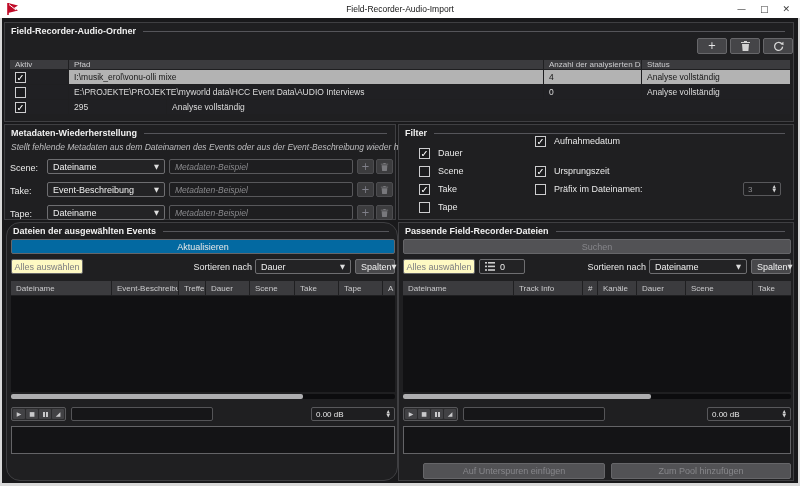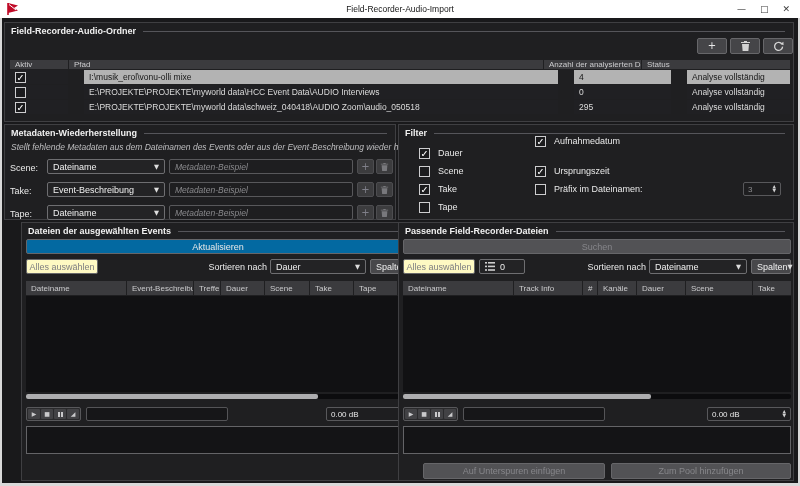--- a/index.html
+++ b/index.html
@@ -31,21 +31,21 @@
   .checkbox{position:relative;width:11px;height:11px;border:1px solid #cdcdcf;background:#1b1b1d;flex:none;}
   .checkbox.checked::after{content:"✓";position:absolute;left:0;top:-1px;width:100%;text-align:center;
     font-size:9.5px;line-height:11px;color:#ffffff;font-family:"DejaVu Sans",sans-serif;}
   .cklabel{font-size:9px;color:#e9e9e9;margin-left:8px;white-space:nowrap;}
   .ckrow{position:absolute;display:flex;align-items:center;height:14px;}
   
   .thead{display:flex;gap:1px;}
   .th{background:#3b3b3e;color:#cbcbcd;font-size:8px;display:flex;align-items:center;
     padding:0 5px;white-space:nowrap;overflow:hidden;flex:none;}
   .th.last{flex:1;}
-  .frow{display:flex;gap:16px;margin-top:1px;height:14px;}
+  .frow{display:flex;gap:1px;margin-top:1px;height:14px;}
   .cell{background:#202023;color:#dcdcdc;font-size:8.5px;display:flex;align-items:center;
     padding:0 5px;white-space:nowrap;overflow:hidden;flex:none;}
   .cell.last{flex:1;}
   .frow.checked .cell.hl{background:#b3b3b3;color:#161616;}
   
   .select{position:absolute;background:#232325;border:1px solid #6e6e71;border-radius:2px;color:#f0f0f0;
     font-size:9px;display:flex;align-items:center;padding:0 5px;}
   .chev{margin-left:auto;font-size:6.5px;color:#dedede;font-family:"DejaVu Sans",sans-serif;}
   input.tinput{position:absolute;background:#1e1e20;border:1px solid #58585b;border-radius:2px;
     color:#cfcfcf;font-size:8.5px;padding:0 5px;font-family:"Liberation Sans",sans-serif;}
@@ -135,21 +135,20 @@
               <span class="checkbox"></span>
             </div>
           <div class="cell hl" style="width:474px;">E:\PROJEKTE\PROJEKTE\myworld data\HCC Event Data\AUDIO Interviews</div>
           <div class="cell hl" style="width:97px;">0</div>
           <div class="cell hl last">Analyse vollständig</div>
         </div>
         <div class="frow">
           <div class="cell" style="width:58px;">
               <span class="checkbox checked"></span>
             </div>
-          <div class="cell hl" style="width:474px;">E:\PROJEKTE\PROJEKTE\myworld data\schweiz_040418\AUDIO Zoom\audio_050518</div>
           <div class="cell hl" style="width:97px;">295</div>
           <div class="cell hl last">Analyse vollständig</div>
         </div>
       </div>
     </section>
 
     <section class="group" style="left:2px;top:106px;width:392px;height:96px;">
       <div class="group-head">
         <span class="group-title">Metadaten-Wiederherstellung</span>
         <span class="rule"></span>
@@ -239,21 +238,21 @@
       </div>
       <div class="spin dimval" style="left:344px;top:57px;width:38px;height:14px;">
         <span>3</span>
         <span class="arrows">
             <span>▲</span>
             <span>▼</span>
           </span>
       </div>
     </section>
 
-    <section class="group" style="left:19px;top:204px;width:392px;height:259px;">
+    <section class="group" style="left:4px;top:204px;width:392px;height:259px;border-radius:14px;">
       <div class="group-head">
         <span class="group-title">Dateien der ausgewählten Events</span>
         <span class="rule"></span>
       </div>
       <div class="btn big" style="left:4px;top:16px;width:384px;height:15px;">Aktualisieren</div>
 
       <div class="btn disabled" style="left:4px;top:36px;width:72px;height:15px;">Alles auswählen</div>
       <span class="sortlabel" style="left:150px;top:39px;width:95px;">Sortieren nach</span>
       <div class="select" style="left:248px;top:36px;width:96px;height:15px;">
         <span>Dauer</span>

